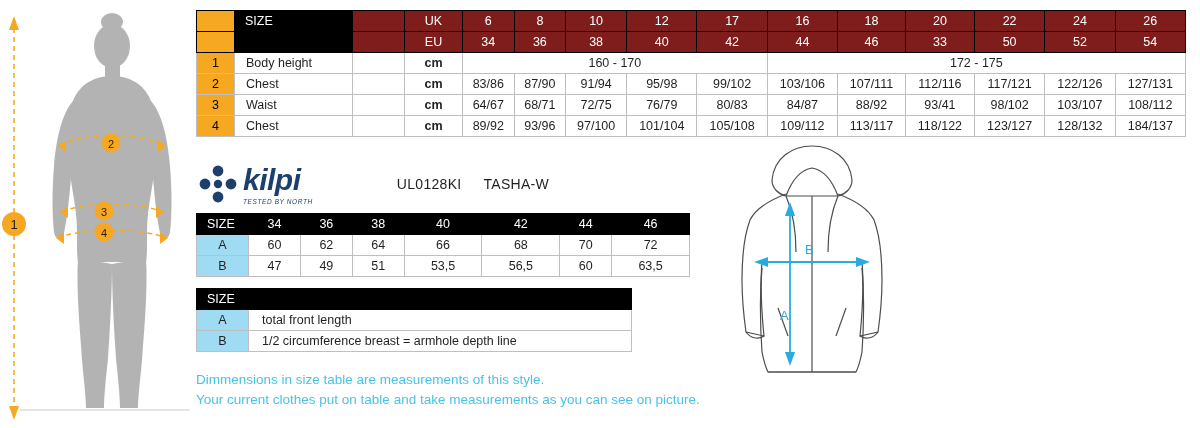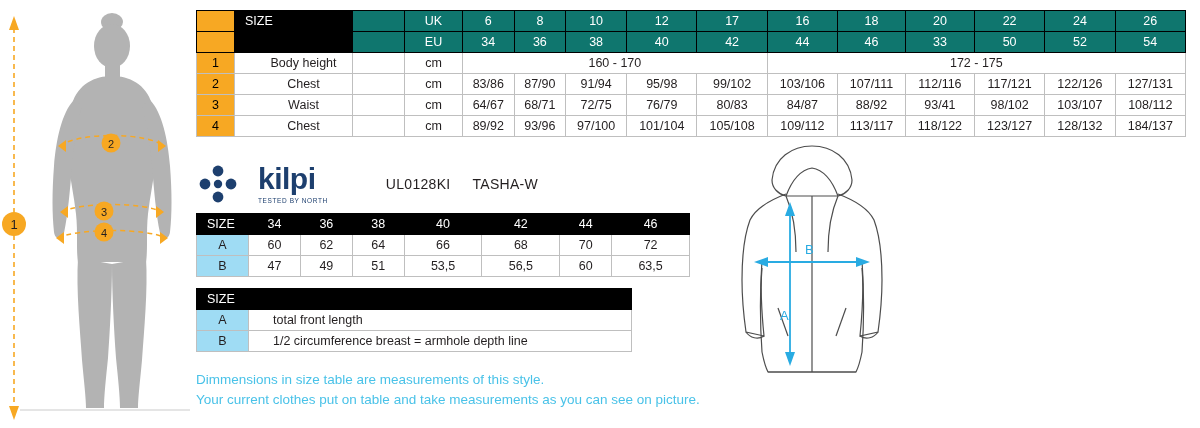--- a/index.html
+++ b/index.html
@@ -26,53 +26,53 @@
   }
   #size-table-main td, #size-table-main th {
     border: 1px solid #bfbfbf;
     text-align: center;
     padding: 2px 3px;
     height: 21px;
     font-weight: normal;
     white-space: nowrap;
   }
   #size-table-main .hdr {
-    background: #0f766e; color: #fff; border: 1px solid #000;
+    background: #7f1d1d; color: #fff; border: 1px solid #000;
   }
   #size-table-main .hdr-left {
     background: #000; color: #fff; border: 1px solid #000;
     text-align: left; padding-left: 10px;
   }
   #size-table-main .numcell {
     background: #f7a823; color: #000; width: 38px; text-align: center;
   }
   #size-table-main .labelcell {
-    text-align: center; padding-left: 23px; width: 118px;
-  }
-  #size-table-main .unitcell { width: 58px; }
+    text-align: left; padding-left: 11px; width: 118px;
+  }
+  #size-table-main .unitcell { width: 58px; font-weight: bold; }
   #size-table-main .spacer { width: 52px; }
 
   
   #style-block {
     position: absolute; left: 196px; top: 155px; width: 700px;
   }
   #brand-row {
     display: flex; align-items: center; height: 58px;
   }
-  #logo-wrap { display: flex; align-items: flex-start; gap: 18px; }
+  #logo-wrap { display: flex; align-items: center; gap: 3px; font-style: italic; }
   .logo-text {
     font-size: 30px; letter-spacing: -0.5px; color: #1d3f6e;
     font-weight: bold;
   }
   .logo-sub {
     font-size: 6.5px; letter-spacing: 0.6px; color: #1d3f6e;
     text-align: center; margin-top: 1px;
   }
   #style-code {
-    margin-left: 58px; font-size: 14px; color: #231f20; letter-spacing: 0.3px;
+    margin-left: 84px; font-size: 14px; color: #231f20; letter-spacing: 0.3px;
   }
   #style-code .gap { display: inline-block; width: 22px; }
 
   #size-table-style {
     border-collapse: collapse; font-size: 12.5px; width: 494px;
   }
   #size-table-style td {
     border: 1px solid #bfbfbf; text-align: center; height: 21px; padding: 2px 3px;
     font-weight: normal;
   }
@@ -88,21 +88,21 @@
     border-collapse: collapse; font-size: 12.5px; width: 436px;
   }
   #legend-table td {
     border: 1px solid #bfbfbf; height: 21px; padding: 2px 6px; font-weight: normal;
   }
   #legend-table .hdr-left {
     background: #000; color: #fff; border: 1px solid #000; text-align: left; padding-left: 10px;
   }
   #legend-table .hdr { background: #000; color: #fff; border: 1px solid #000; }
   #legend-table .keycell { background: #9fdcf4; width: 52px; text-align: center; }
-  #legend-table .desccell { text-align: left; padding-left: 24px; }
+  #legend-table .desccell { text-align: left; padding-left: 13px; }
 
   
   #notes {
     position: absolute; left: 196px; top: 370px; width: 600px;
     color: #49c2e8; font-size: 13.5px; line-height: 20px;
   }
 
   
   #jacket-panel { position: absolute; left: 700px; top: 140px; width: 220px; height: 240px; }
 </style>

